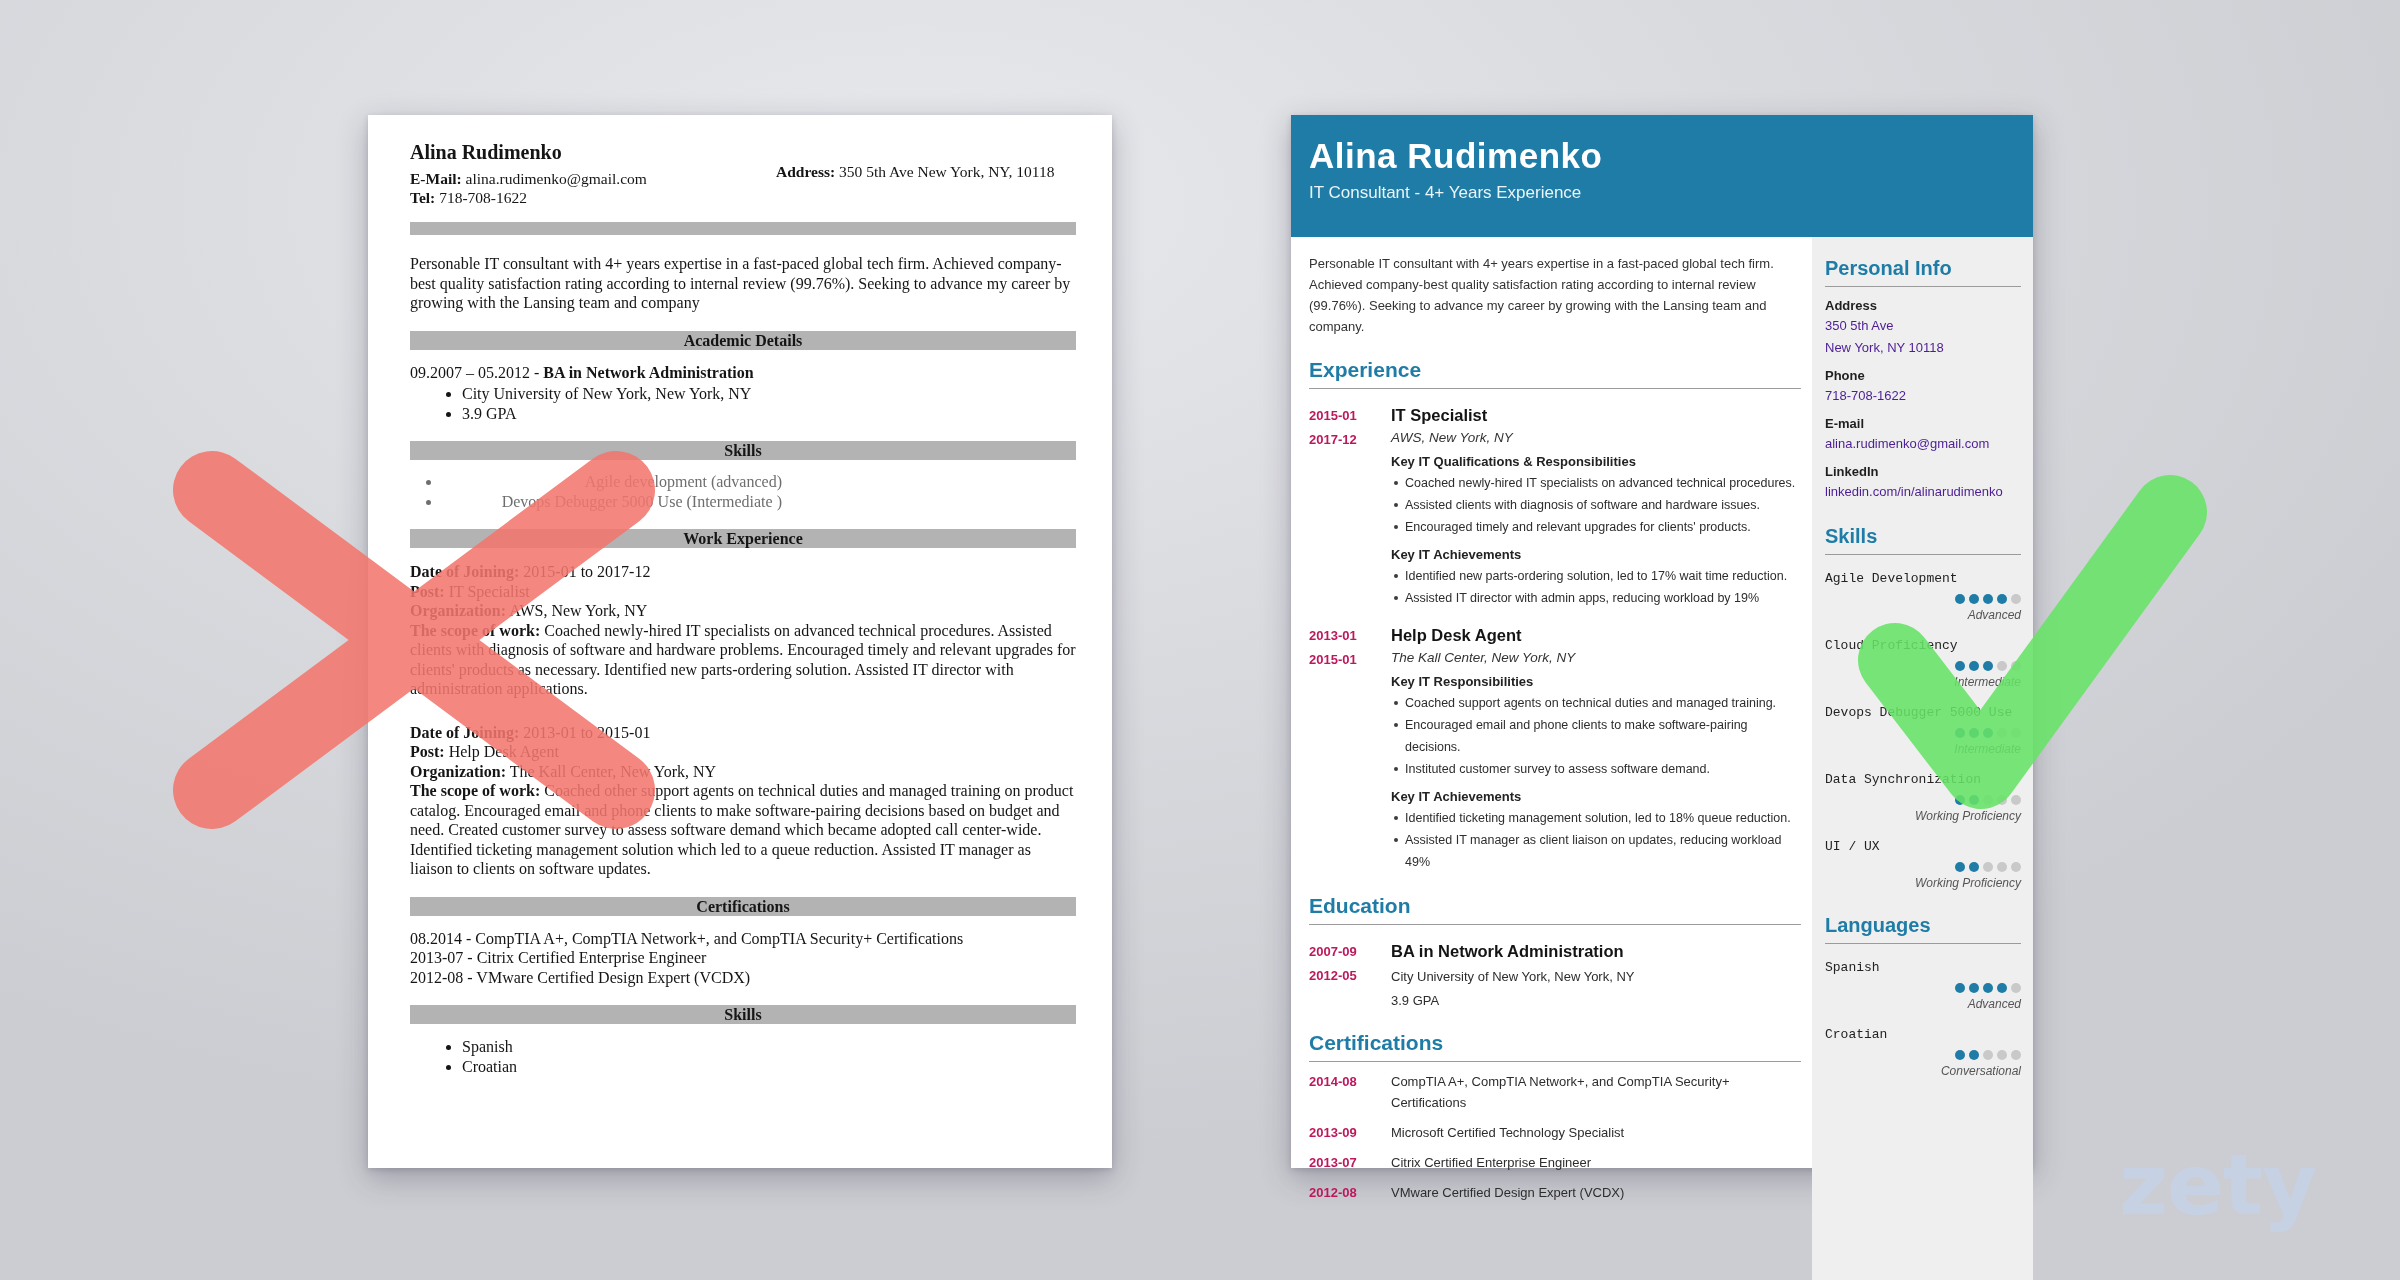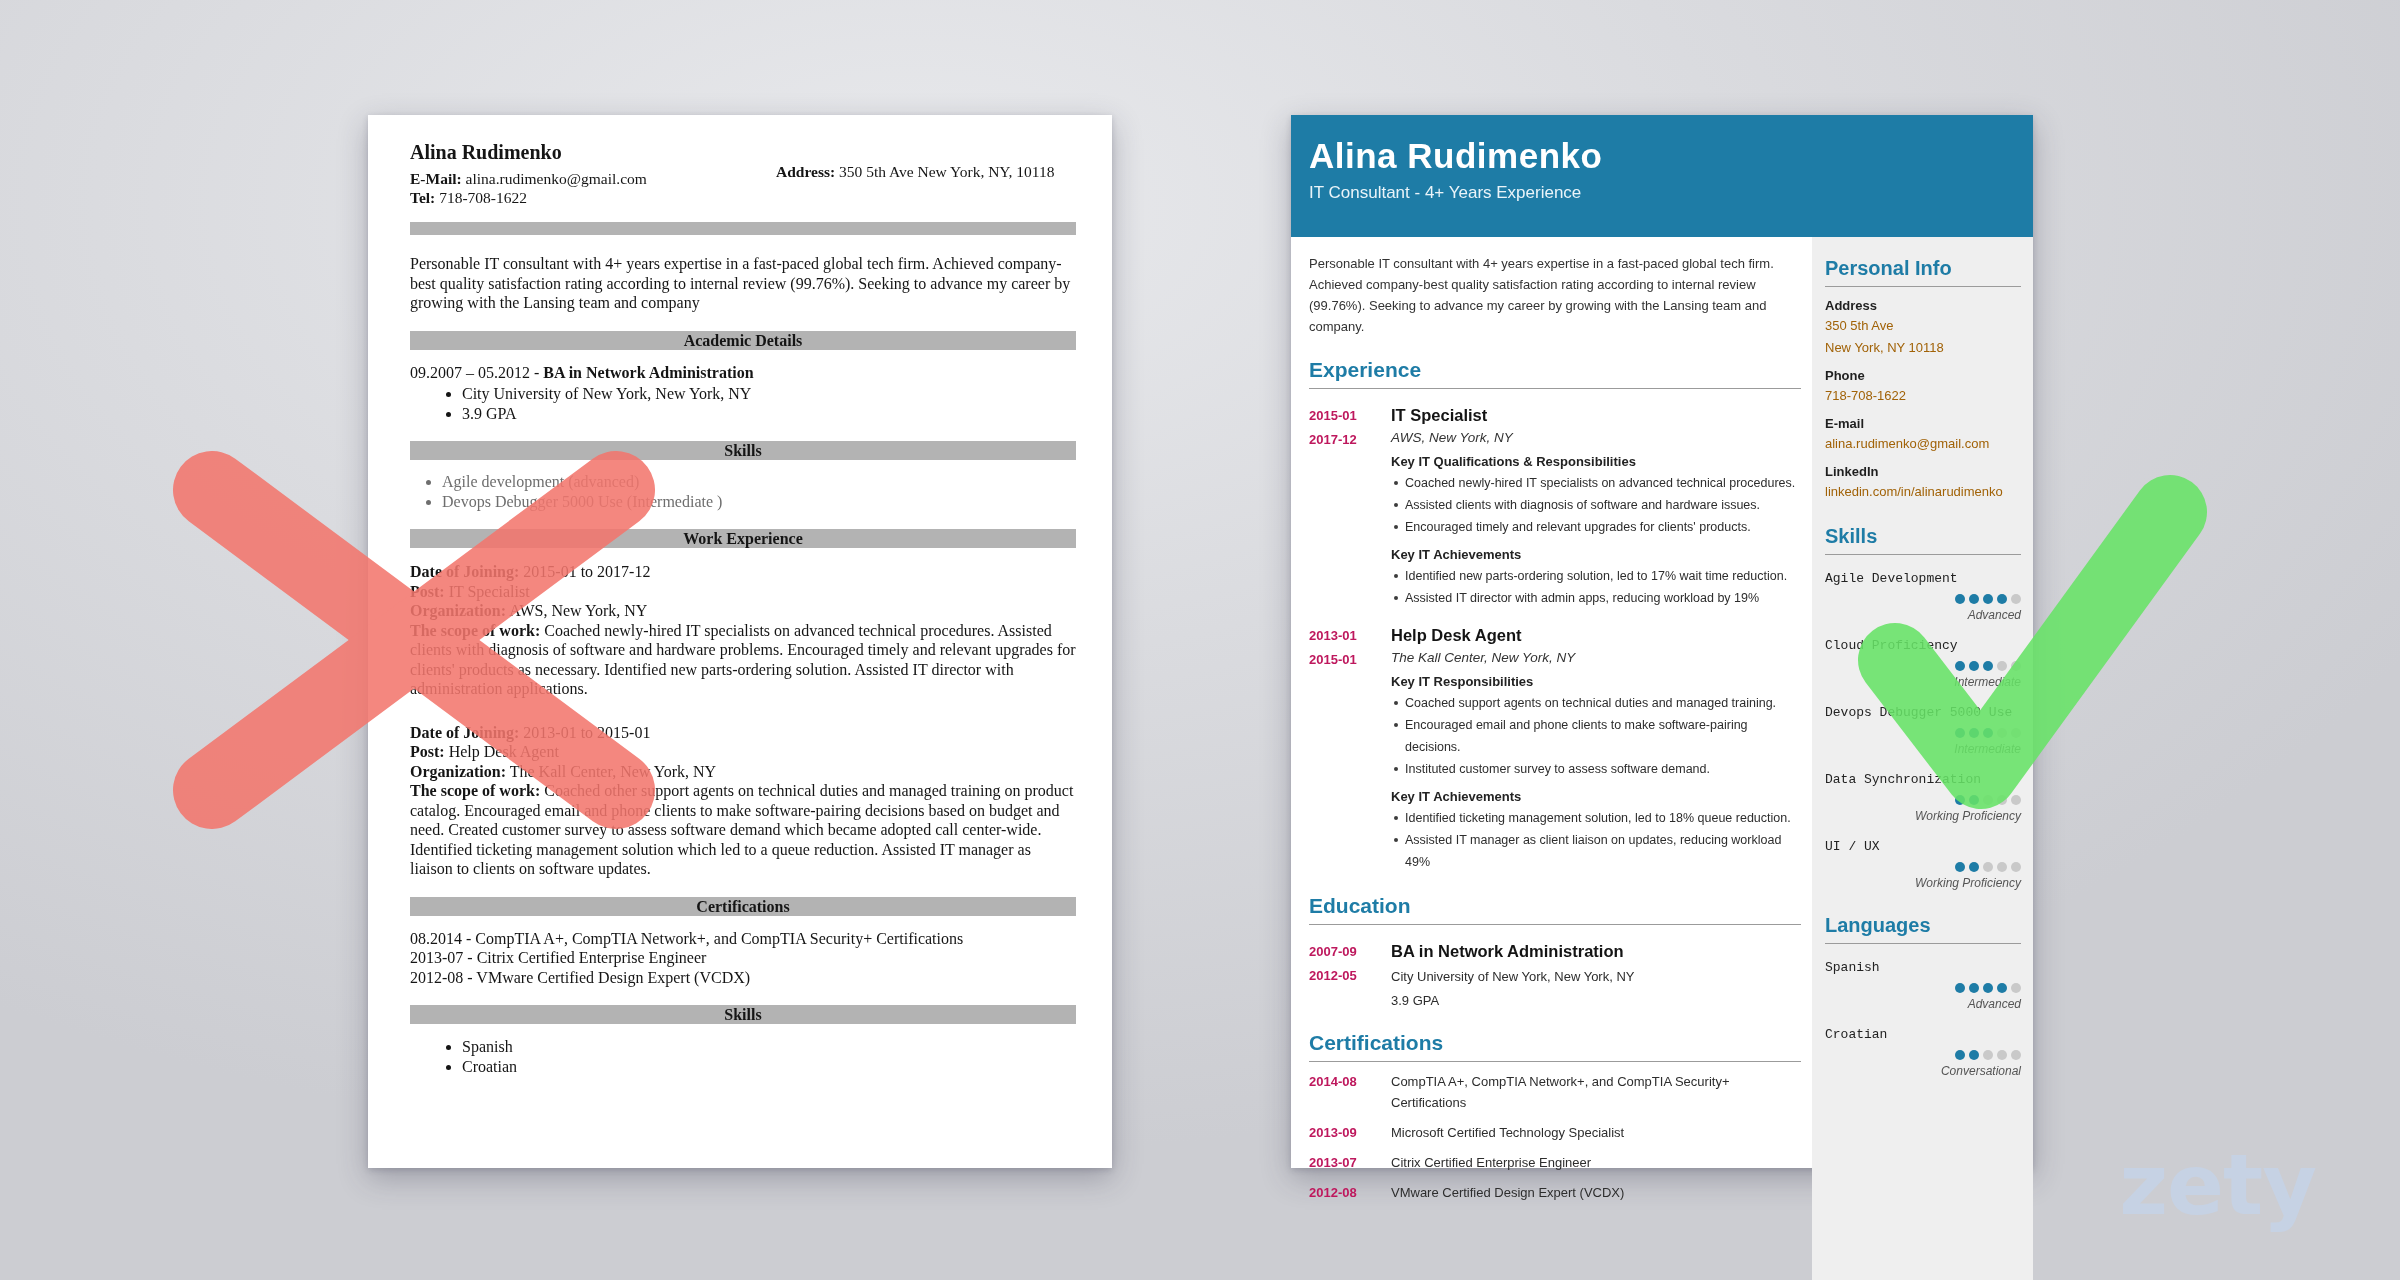--- a/index.html
+++ b/index.html
@@ -28,21 +28,21 @@
   .bad-address{width:300px;font-size:15.5px;padding-top:21px;line-height:19px;}
   .bar-empty{height:13px;background:var(--bar-gray);margin-top:15px;}
   .bar-title{background:var(--bar-gray);text-align:center;font-weight:bold;
     font-size:16px;line-height:19px;height:19px;margin:18px 0 13px;}
   .bad-summary{margin:19px 0 0;line-height:19.5px;}
   .bad-line{line-height:19.5px;margin:0;}
   .bad-list{margin:2px 0 0;padding-left:52px;}
   .bad-list li{line-height:19.5px;}
   .bad-skills{display:flex;margin-top:-1px;}
   .bad-skills ul{margin:0;}
-  .bad-skills ul.col1{width:340px;padding-left:32px;}
+  .bad-skills ul.col1{width:340px;padding-left:32px;text-align:right;}
   .bad-skills ul.col2{flex:1;padding-left:30px;}
   .muted{color:#6e6e6e;}
   .bad-job{margin-top:14px;}
   .bad-job + .bad-job{margin-top:24px;}
   .bad-job p{line-height:19.5px;margin:0;}
 
   
   .page-good{left:1291px;width:742px;}
   .good-header{position:absolute;left:0;top:0;width:100%;height:122px;
     background:var(--accent-blue);color:#fff;padding:21px 0 0 18px;box-sizing:border-box;}
@@ -66,21 +66,21 @@
   .cert{display:flex;margin-top:9px;}
   .cert .jdates{line-height:21px;}
   .ctext{width:368px;font-size:13px;color:#2d2d2d;line-height:21px;}
 
   .good-side{position:absolute;left:521px;top:122px;width:221px;height:1165px;
     background:#efefef;padding:20px 12px 0 13px;box-sizing:border-box;}
   .side-h{font-size:20px;font-weight:bold;color:var(--accent-blue);margin:0;}
   .side-h.mt{margin-top:24px;}
   .sline{border-bottom:1px solid #9b9b9b;margin:6px 0 2px;}
   .slabel{font-weight:bold;font-size:13px;color:#1f1f1f;margin-top:11px;}
-  .sval{font-size:13px;color:#a16207;margin-top:4px;line-height:18px;}
+  .sval{font-size:13px;color:#4c1d95;margin-top:4px;line-height:18px;}
   .skill{margin-top:15px;}
   .skill-name{font-size:13px;color:#222;line-height:18px;font-family:Liberation Mono, monospace;}
   .dots{display:flex;justify-content:flex-end;gap:4px;margin-top:6px;}
   .dot{width:10px;height:10px;border-radius:50%;background:var(--dot-empty);}
   .dot.on{background:var(--dot-filled);}
   .skill-level{text-align:right;font-style:italic;font-size:12px;color:#555;margin-top:4px;}
 
   
   .marks{position:absolute;left:0;top:0;pointer-events:none;}
   .cross line{stroke:var(--cross-red);stroke-width:78;stroke-linecap:round;}

